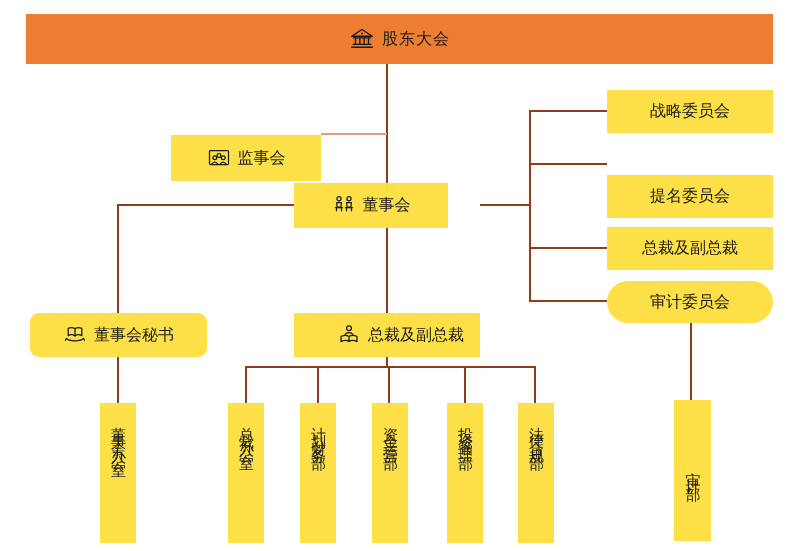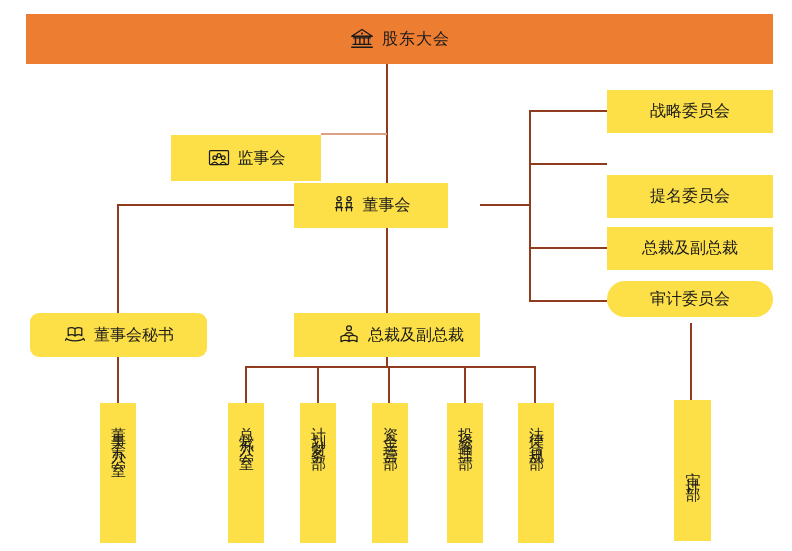--- a/index.html
+++ b/index.html
@@ -94,21 +94,21 @@
 
   <div class="node" style="left:607px;top:90px;width:166px;height:43px;">
     <span class="lbl">战略委员会</span>
   </div>
   <div class="node" style="left:607px;top:143px;width:166px;height:43px;margin-top:32px;">
     <span class="lbl">提名委员会</span>
   </div>
   <div class="node" style="left:607px;top:227px;width:166px;height:43px;">
     <span class="lbl">总裁及副总裁</span>
   </div>
-  <div class="node" style="left:607px;top:281px;width:166px;height:36px;border-radius:21px;">
+  <div class="node" style="left:607px;top:281px;width:166px;height:42px;border-radius:21px;">
     <span class="lbl">审计委员会</span>
   </div>
 
   <div class="node" style="left:30px;top:313px;width:177px;height:44px;border-radius:9px;">
     <span class="icon">
       <svg viewBox="0 0 24 24" width="24" height="24">
         <path d="M12 5.8 C10.2 4.4 7.2 4.4 5.2 5.4 V12.6 C7.2 11.6 10.2 11.6 12 13 C13.8 11.6 16.8 11.6 18.8 12.6 V5.4 C16.8 4.4 13.8 4.4 12 5.8 V13"></path>
         <path d="M3.5 15.5 c2.5 3 14.5 3 17 0"></path>
         <path d="M3.5 15.5 l-1 1.8 M20.5 15.5 l1 1.8"></path>
       </svg>

